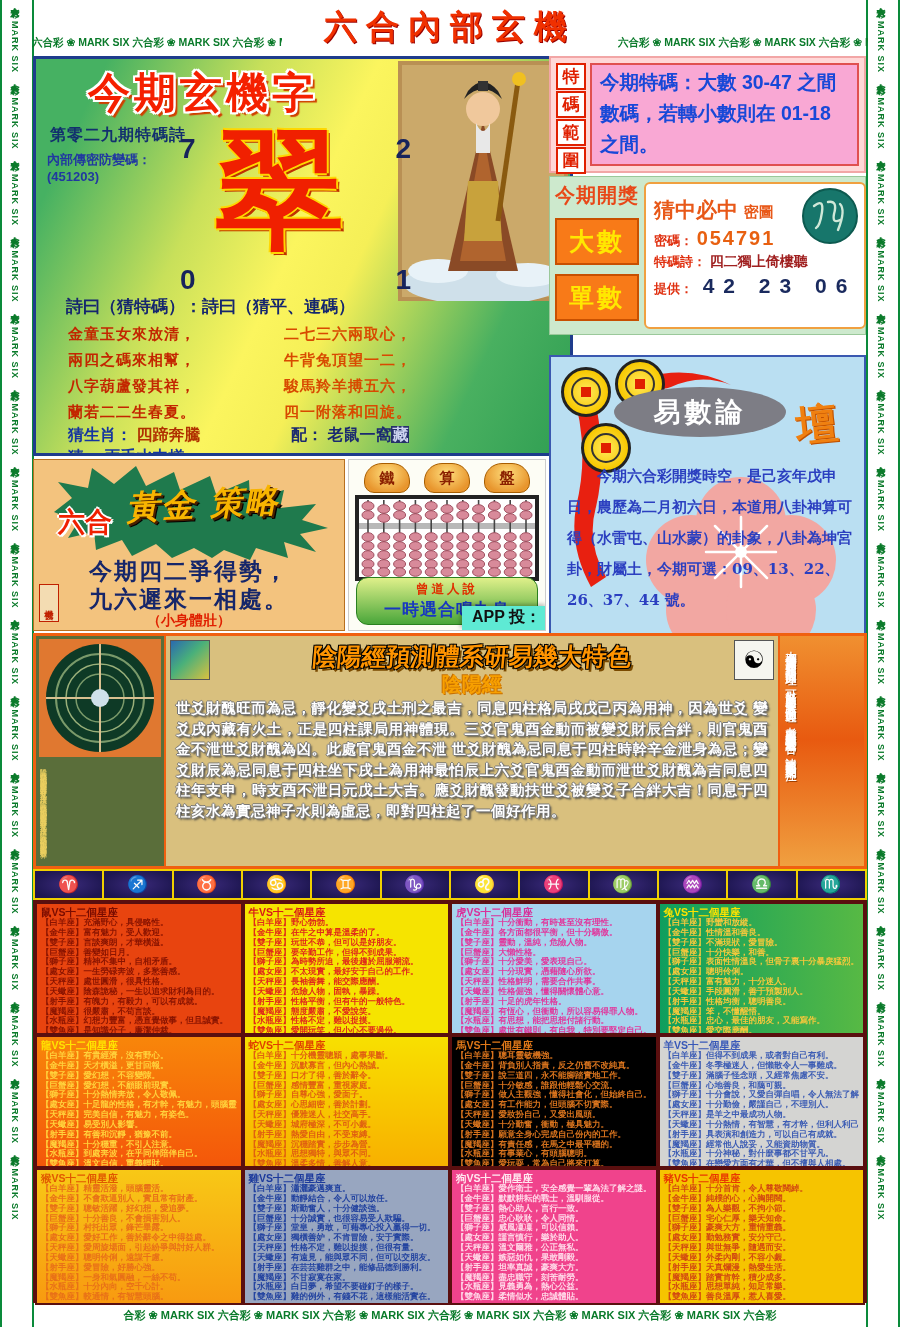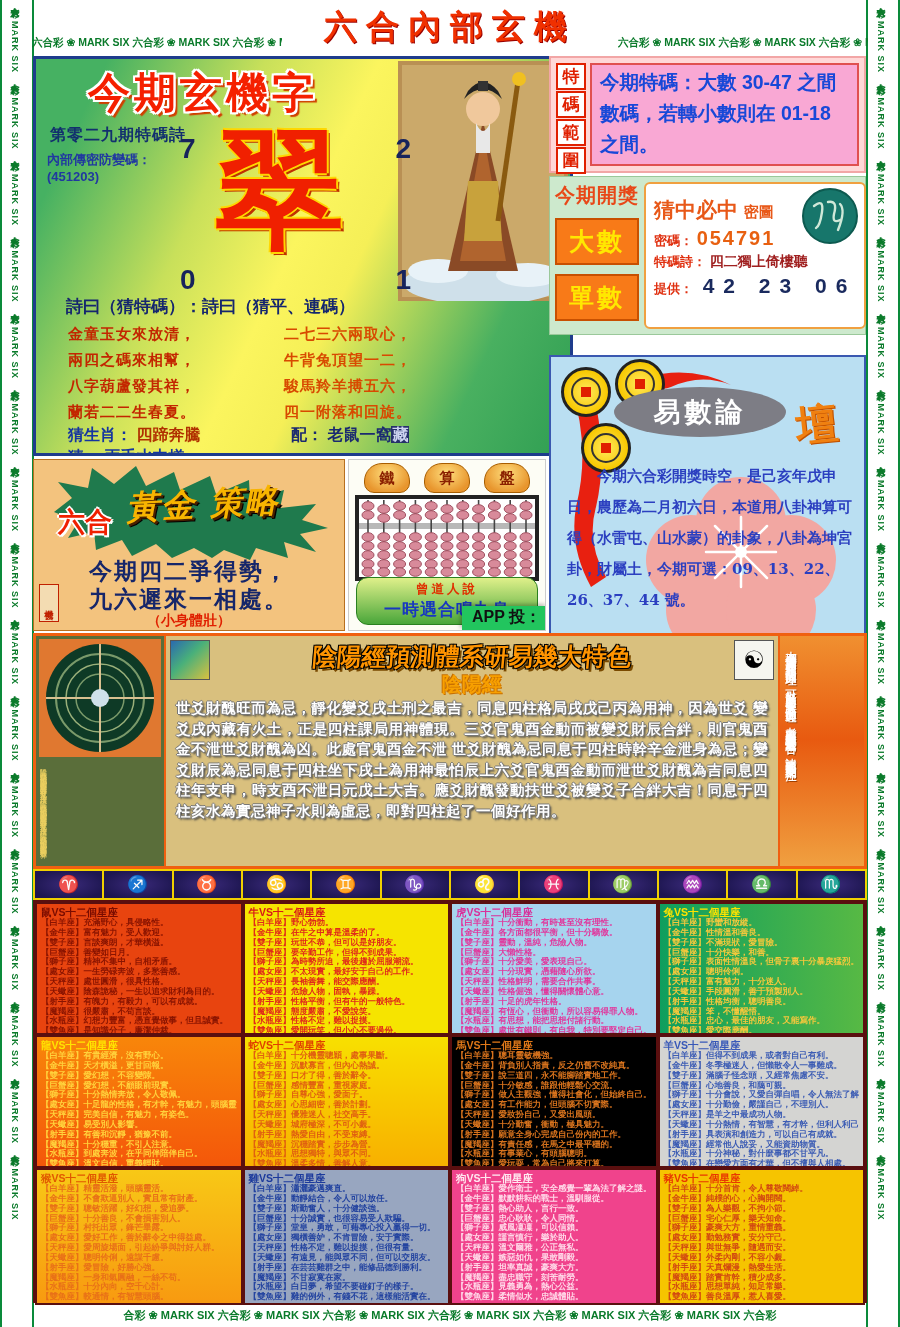--- a/index.html
+++ b/index.html
@@ -102,21 +102,21 @@
             border:1px solid #cccccc;box-sizing:border-box;overflow:hidden;}
   .ingots{display:flex;justify-content:center;gap:14px;margin-top:3px;}
   .ingot{width:44px;height:28px;background:radial-gradient(ellipse at 50% 35%,#ffdf7e,#e8962e 75%);
          border:1px solid #a85e00;border-radius:18px 18px 10px 10px;color:#8a2000;font-weight:900;font-size:15px;
          display:flex;align-items:center;justify-content:center;}
   .abk{display:block;margin:2px auto 0;}
   .ab-green{position:absolute;left:7px;right:7px;bottom:5px;height:46px;border-radius:12px;border:1px solid #2a8020;
             background:linear-gradient(#dff08a,#49a63a);text-align:center;}
   .ab-green .s1{color:#e03000;font-size:12.5px;font-weight:900;letter-spacing:3px;margin-top:3px;}
   .ab-green .s2{color:#1838c0;font-size:17px;font-weight:900;letter-spacing:1px;}
-  .ab-ovl{position:absolute;right:-2px;bottom:0;background:#22c55e;padding:1px 6px 2px 10px;font-size:16px;
+  .ab-ovl{position:absolute;right:-2px;bottom:0;background:#5eead4;padding:1px 6px 2px 10px;font-size:16px;
           font-weight:900;color:#111;box-shadow:-2px -2px 4px rgba(0,0,0,.25);z-index:4;}
   
   .p-feat{position:absolute;left:33px;top:633px;width:834px;height:236px;border:3px solid #f06010;
           box-sizing:border-box;background:#d9c07e;display:flex;}
   .f-left{width:130px;background:#5a6e3a;border-right:2px solid #f06010;box-sizing:border-box;padding:3px;overflow:hidden;}
   .f-tinyv{margin-top:2px;height:100px;writing-mode:vertical-rl;font-size:7px;line-height:9px;color:#ecd060;
            overflow:hidden;letter-spacing:1px;}
   .f-center{flex:1;padding:3px 10px;position:relative;box-sizing:border-box;overflow:hidden;}
   .f-title{margin:1px 34px 0;text-align:center;font-size:24.5px;font-weight:900;color:#ff9400;letter-spacing:0px;
            transform:skewX(-5deg);white-space:nowrap;

